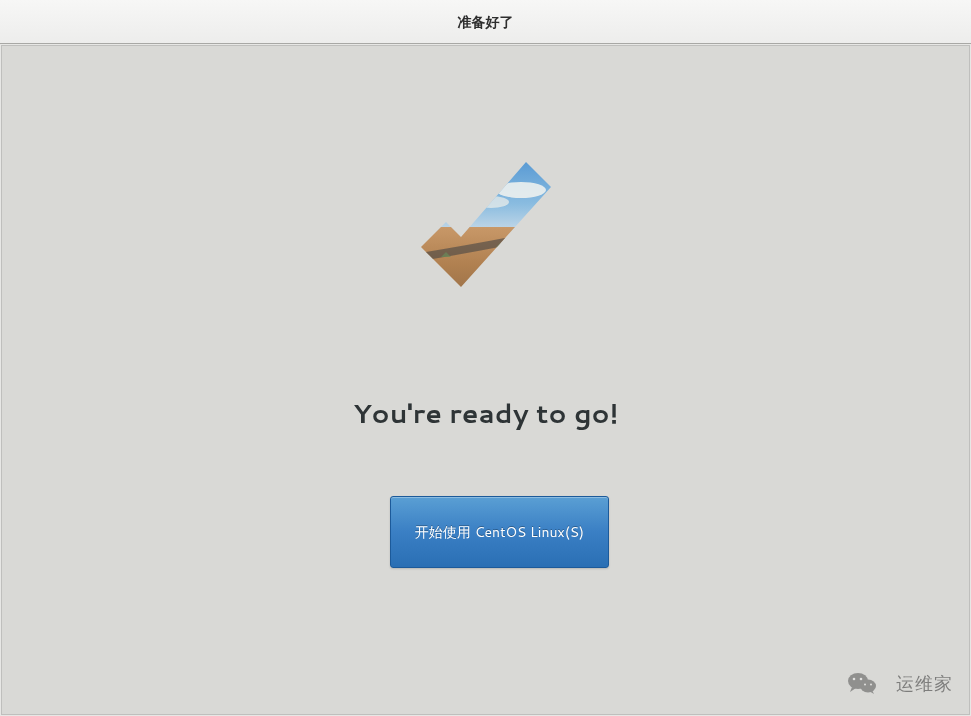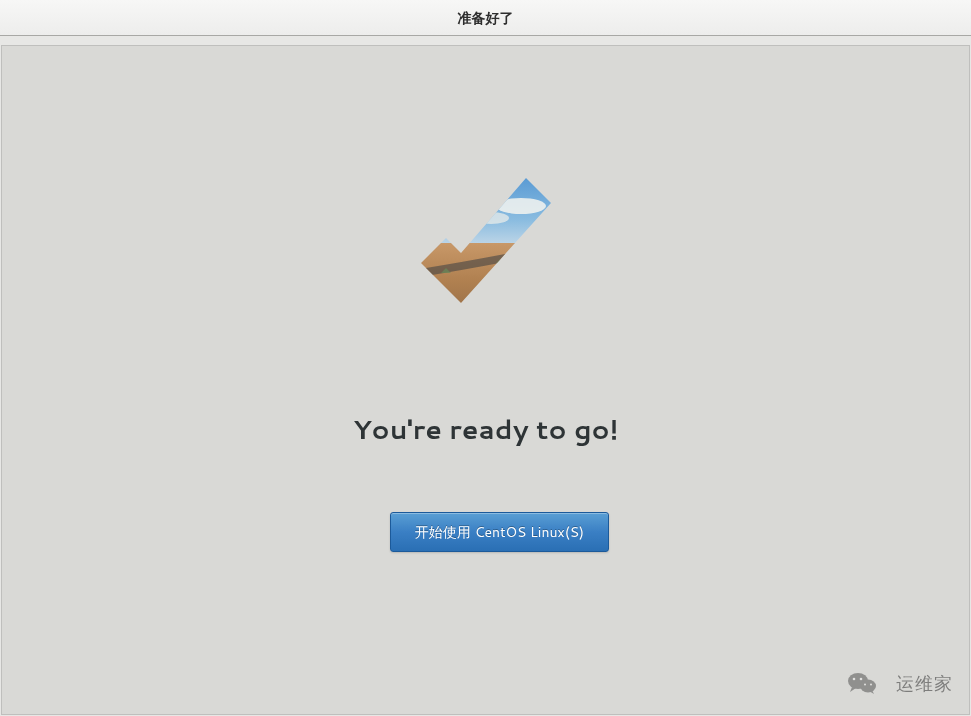--- a/index.html
+++ b/index.html
@@ -12,21 +12,21 @@
       width: 971px;
       height: 716px;
       font-family: "Cantarell", "DejaVu Sans", sans-serif;
       background: #e7e7e5;
       overflow: hidden;
       position: relative;
     }
     
     .titlebar {
       width: 100%;
-      height: 36px;
+      height: 44px;
       background: linear-gradient(to bottom, #f7f7f6 0%, #ededec 100%);
       border-bottom: 1px solid #a8a8a5;
       display: flex;
       align-items: center;
       justify-content: center;
     }
     
     .titlebar-title {
       font-size: 14px;
       font-weight: bold;
@@ -62,21 +62,21 @@
     }
     
     .ready-heading {
       font-size: 27px;
       font-weight: bold;
       color: #2e3436;
       margin-bottom: 28px;
     }
     
     .start-button {
-      padding: 9px 24px;
+      padding: 25px 24px;
       font-size: 14px;
       color: #ffffff;
       text-shadow: 0 -1px 0 rgba(0,0,0,0.3);
       background: linear-gradient(to bottom, #5a9fd4 0%, #3a7fc4 50%, #2a6fb4 100%);
       border: 1px solid #1c5a9a;
       border-radius: 3px;
       box-shadow: inset 0 1px 0 rgba(255,255,255,0.3), 0 1px 2px rgba(0,0,0,0.15);
       cursor: pointer;
       font-family: inherit;
       margin-left: 28px;

